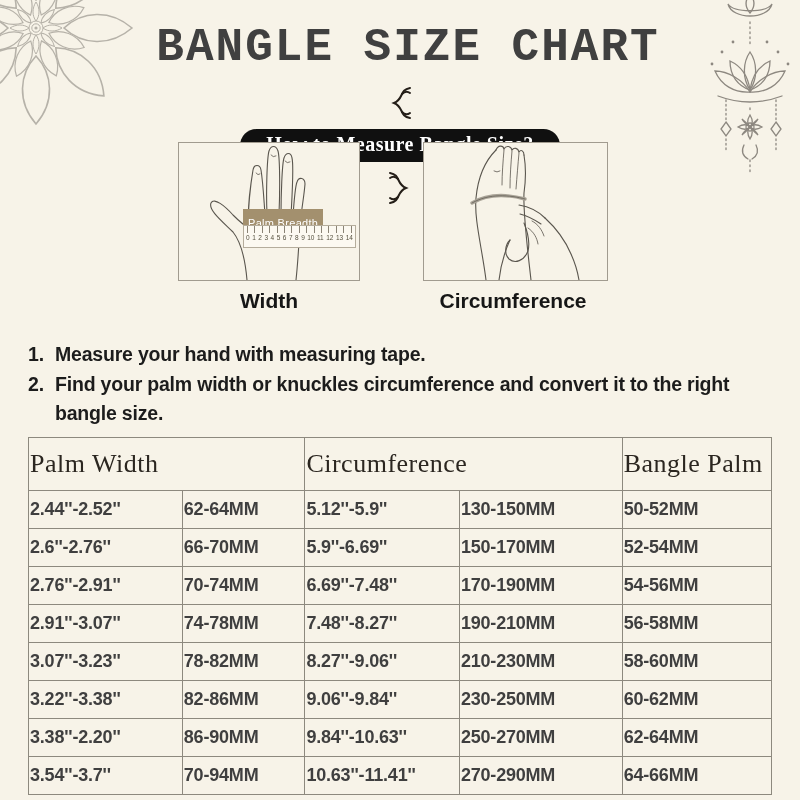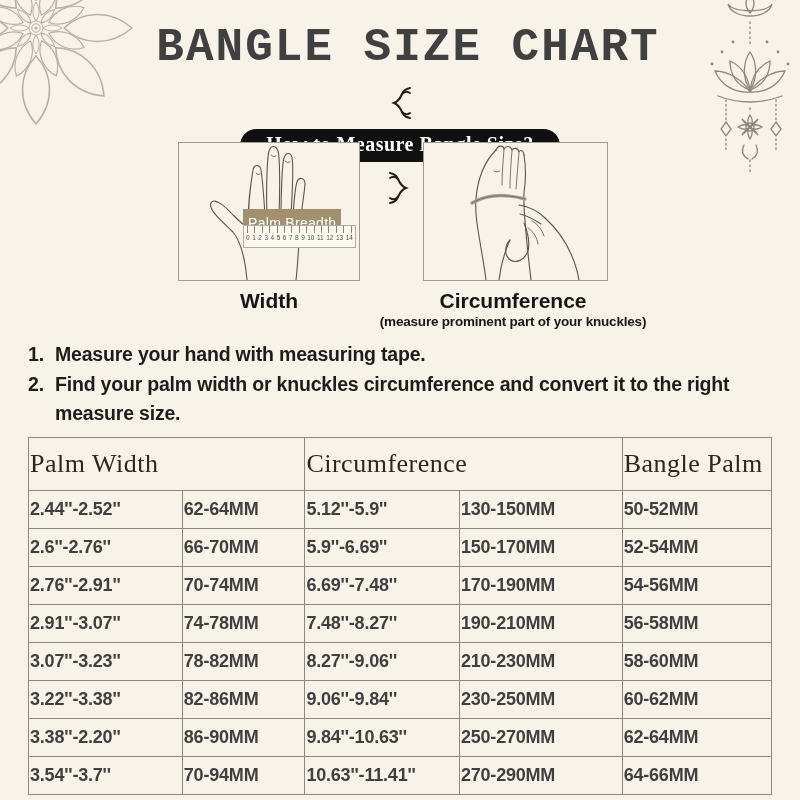--- a/index.html
+++ b/index.html
@@ -39,21 +39,21 @@
     position:absolute;top:142px;height:139px;
     border:1px solid #a19b8f;box-sizing:border-box;
     background:#f7f3e8;
   }
   .box-width{left:178px;width:182px;}
   .box-circ{left:423px;width:185px;}
 
   .ruler-label{
     position:absolute;left:64px;top:66px;
     background:#a3906e;color:#fff;
-    font-size:14px;line-height:13px;padding:8px 5px;
+    font-size:11px;line-height:13px;padding:8px 5px;
     letter-spacing:0.3px;white-space:nowrap;
   }
   .ruler{
     position:absolute;left:64px;top:82px;width:113px;height:23px;
     background:#fcf9f1;border:1px solid #b5ad9c;box-sizing:border-box;
   }
   .ruler-ticks{
     height:7px;margin:0 3px;
     background:
       repeating-linear-gradient(90deg,#8a8375 0 1px,transparent 1px 7.4px);
@@ -268,31 +268,30 @@
     <path d="M100,80 C104,90 106,100 104,108 C100,118 91,121 85,116 C80,111 81,102 86,97"></path>
     <path d="M86,97 C81,108 77,120 75,137"></path>
     <path d="M108,78 C114,81 118,87 120,93" stroke-width="0.8"></path>
     <path d="M104,85 C110,89 113,95 114,101" stroke-width="0.8"></path>
   </svg>
 </div>
 
 <div class="caption cap-width"><span>Width</span></div>
 <div class="caption cap-circ">
   <div>Circumference</div>
-  <div class="cap-sub">(measure prominent part of your knuckles)</div>
 </div>
 
 <div class="instructions">
   <div class="instr-item">
     <span class="instr-num">1.</span>
     <span class="instr-text">Measure your hand with measuring tape.</span>
   </div>
   <div class="instr-item">
     <span class="instr-num">2.</span>
-    <span class="instr-text">Find your palm width or knuckles circumference and convert it to the right measure size.</span>
+    <span class="instr-text">Find your palm width or knuckles circumference and convert it to the right bangle size.</span>
   </div>
 </div>
 
 <table class="size-table">
   <colgroup>
     <col style="width:20.7%">
       <col style="width:16.5%">
       <col style="width:20.8%">
       <col style="width:21.9%">
       <col style="width:20.1%">

